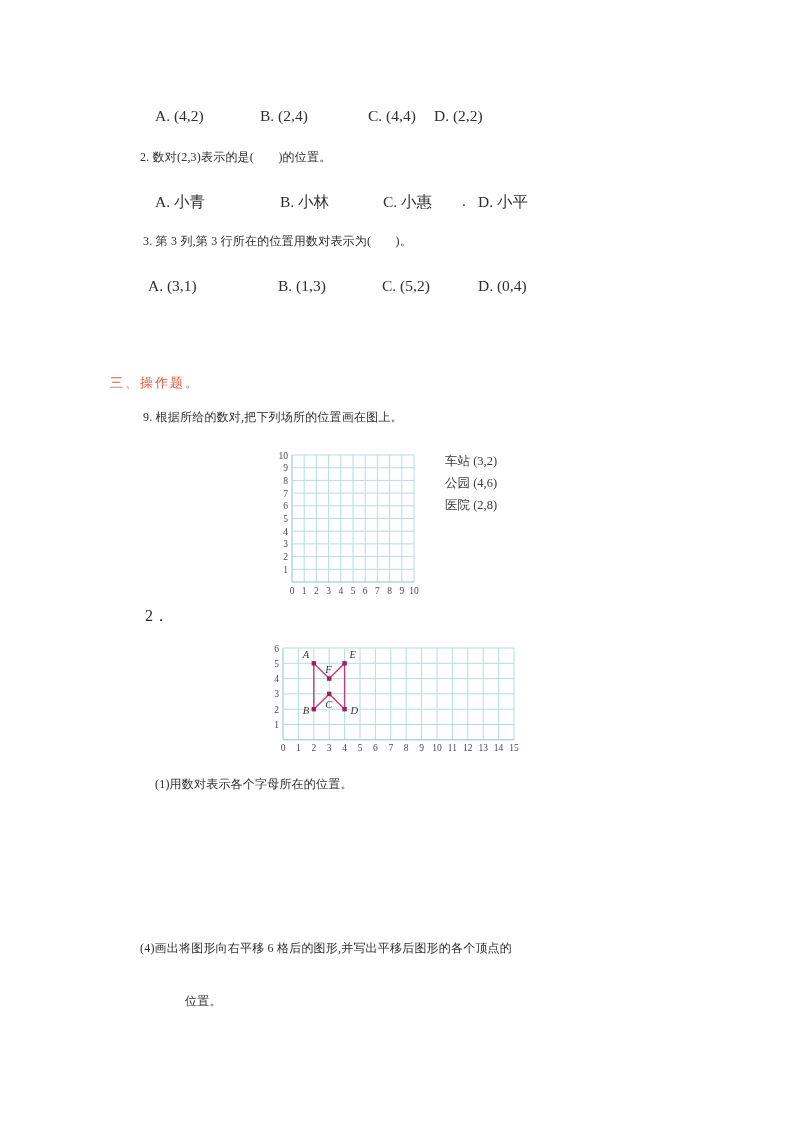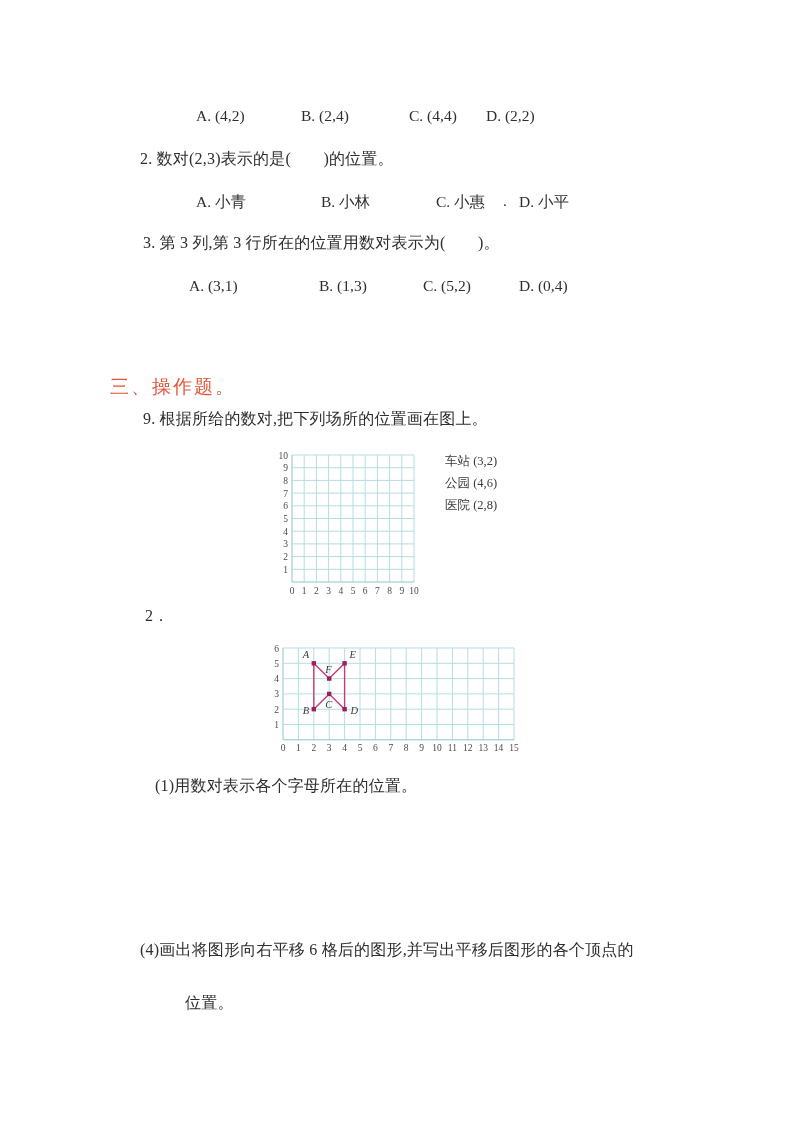--- a/index.html
+++ b/index.html
@@ -1,41 +1,41 @@
 <!DOCTYPE html>
 <html><head>
 <meta charset="utf-8">
 <style>
   html,body{margin:0;padding:0;}
   body{
     width:793px;height:1122px;position:relative;background:#ffffff;
     font-family:"Liberation Serif", serif;color:#2e2e2e;overflow:hidden;
   }
   .abs{position:absolute;}
-  .line{font-size:16px;white-space:pre;letter-spacing:0.2px;}
-  .opt{font-size:15.5px;white-space:pre;margin-left:41px;}
-  .section{font-size:19px;letter-spacing:2px;}
+  .line{font-size:12px;white-space:pre;letter-spacing:0.2px;}
+  .opt{font-size:15.5px;white-space:pre;}
+  .section{font-size:13px;letter-spacing:2px;}
   .numlabel{font-size:16px;}
   svg text{font-family:"Liberation Serif", serif;}
 </style>
 </head>
 <body>
 
 <div>
   <span class="abs opt" style="left:155px;top:107px">A. (4,2)</span>
   <span class="abs opt" style="left:260px;top:107px">B. (2,4)</span>
   <span class="abs opt" style="left:368px;top:107px">C. (4,4)</span>
-  <span class="abs opt" style="left:445px;top:107px">D. (2,2)</span>
+  <span class="abs opt" style="left:434px;top:107px">D. (2,2)</span>
 </div>
 
 <span class="abs line" style="left:140px;top:149px">2. 数对(2,3)表示的是(　　)的位置。</span>
 <div>
   <span class="abs opt" style="left:155px;top:192px">A. 小青</span>
   <span class="abs opt" style="left:280px;top:192px">B. 小林</span>
-  <span class="abs opt" style="left:395px;top:192px">C. 小惠</span>
+  <span class="abs opt" style="left:383px;top:192px">C. 小惠</span>
   <span class="abs opt" style="left:462px;top:192px">.</span>
   <span class="abs opt" style="left:478px;top:192px">D. 小平</span>
 </div>
 
 <span class="abs line" style="left:143px;top:233px">3. 第 3 列,第 3 行所在的位置用数对表示为(　　)。</span>
 <div>
   <span class="abs opt" style="left:148px;top:277px">A. (3,1)</span>
   <span class="abs opt" style="left:278px;top:277px">B. (1,3)</span>
   <span class="abs opt" style="left:382px;top:277px">C. (5,2)</span>
   <span class="abs opt" style="left:478px;top:277px">D. (0,4)</span>

